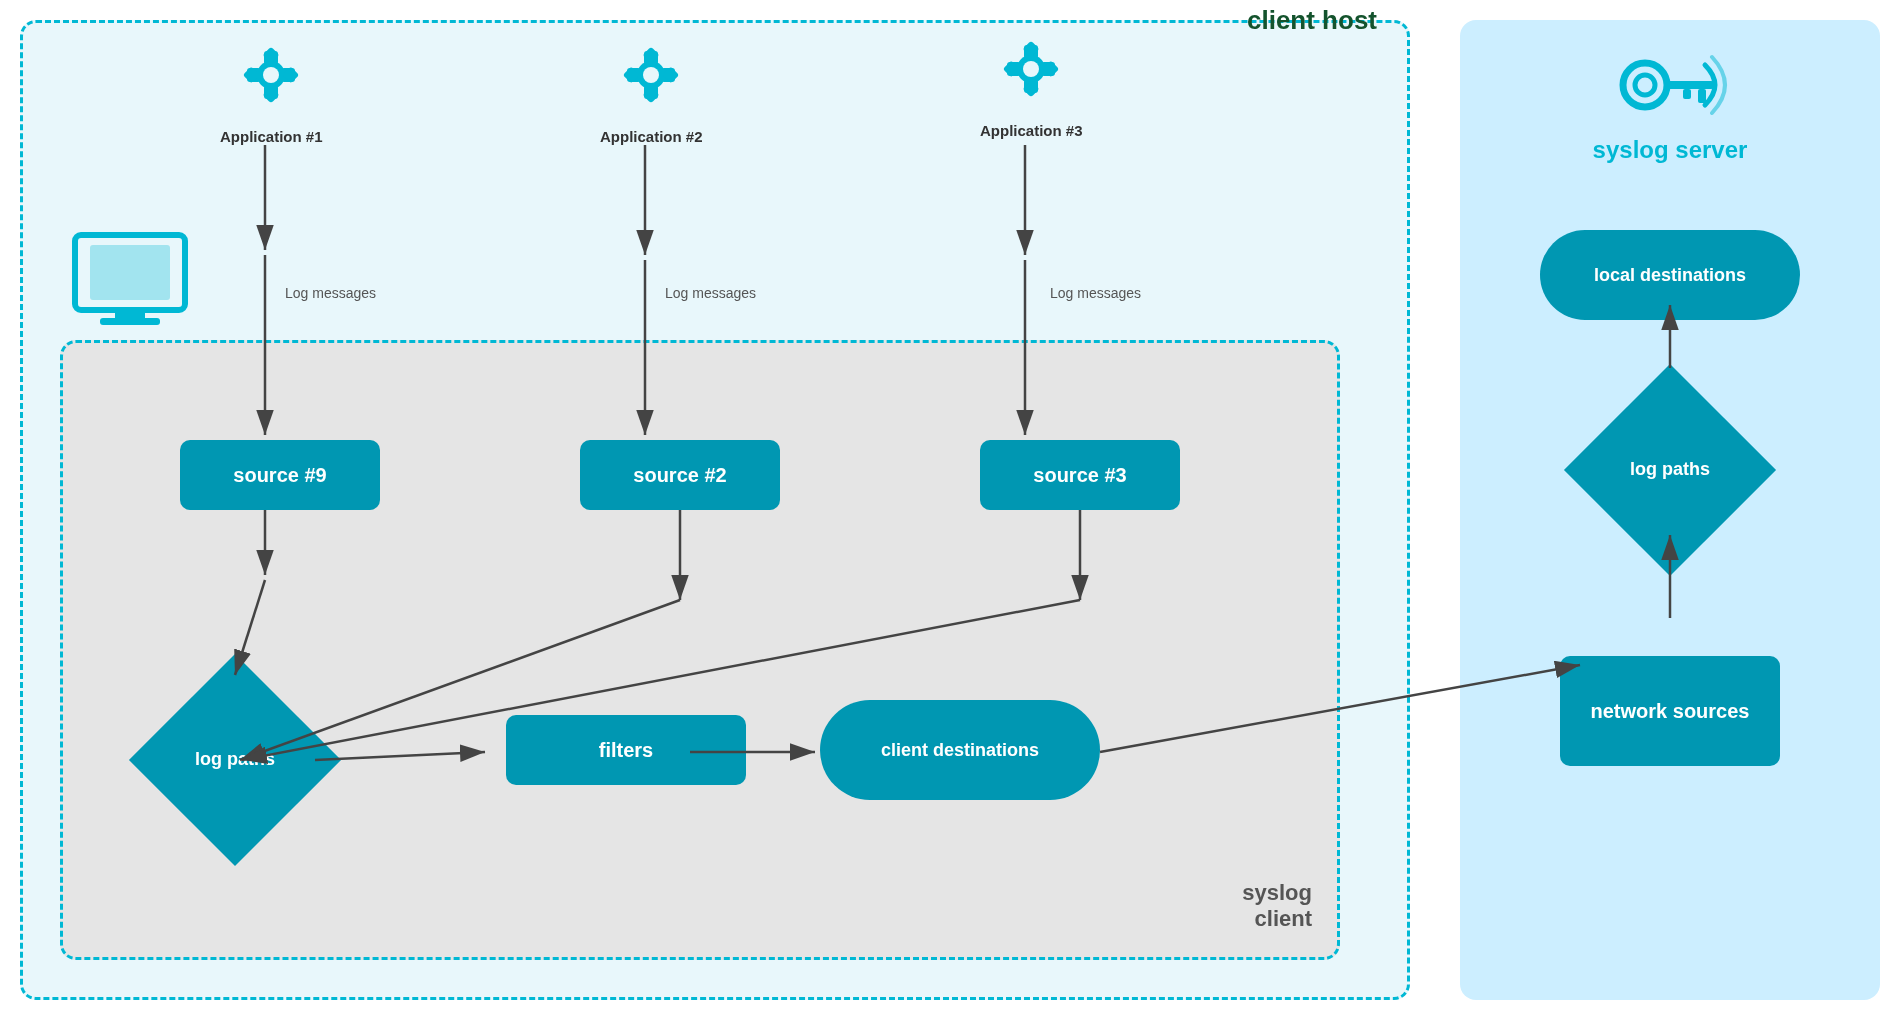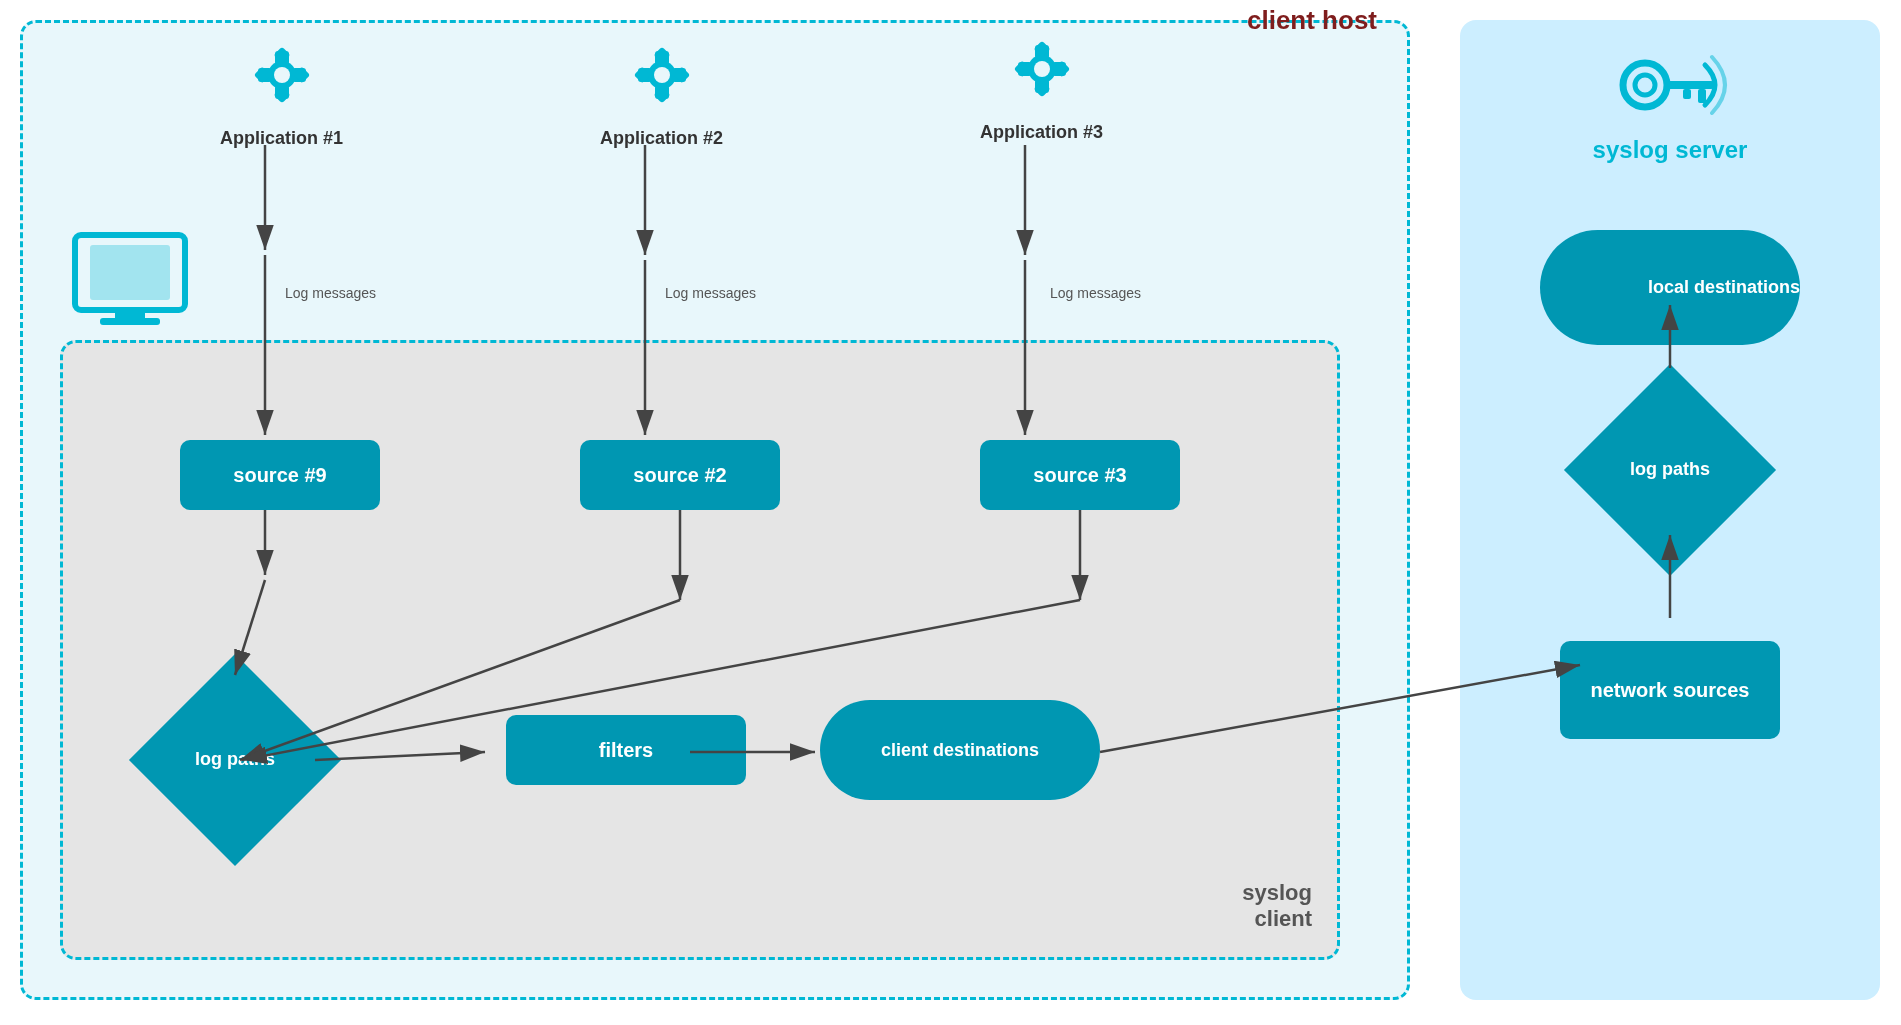--- a/index.html
+++ b/index.html
@@ -27,21 +27,21 @@
       border: 3px dashed #00b8d4;
       border-radius: 16px;
       background: #e8f7fb;
     }
     .client-host-label {
       position: absolute;
       top: -18px;
       right: 30px;
       font-size: 26px;
       font-weight: bold;
-      color: #7f1d1d;
+      color: #14532d;
       background: transparent;
     }
     
     .syslog-server-box {
       position: absolute;
       right: 20px;
       top: 20px;
       width: 460px;
       height: 980px;
       background: #cceeff;
@@ -91,21 +91,21 @@
       position: absolute;
       display: flex;
       flex-direction: column;
       align-items: center;
     }
     .gear-icon {
       width: 90px;
       height: 90px;
     }
     .app-label {
-      font-size: 18px;
+      font-size: 15px;
       font-weight: bold;
       color: #333;
       margin-top: 8px;
       white-space: nowrap;
     }
     
     .source-box {
       position: absolute;
       background: #0097b2;
       border-radius: 10px;
@@ -215,31 +215,31 @@
       <circle cx="35" cy="40" r="10" fill="none" stroke="#00b8d4" stroke-width="5"></circle>
       <rect x="55" y="36" width="50" height="8" rx="4" fill="#00b8d4"></rect>
       <rect x="88" y="44" width="8" height="14" rx="2" fill="#00b8d4"></rect>
       <rect x="73" y="44" width="8" height="10" rx="2" fill="#00b8d4"></rect>
 
       <path d="M 95 20 Q 115 40 95 60" stroke="#00b8d4" stroke-width="5" fill="none" stroke-linecap="round"></path>
       <path d="M 102 12 Q 128 40 102 68" stroke="#00b8d4" stroke-width="4" fill="none" stroke-linecap="round" opacity="0.5"></path>
     </svg>
     <span class="syslog-server-label">syslog server</span>
 
-    <div class="ellipse-box" style="left:50%; transform:translateX(-50%); top:210px; width:260px; height:115px;justify-content:flex-end;">
+    <div class="ellipse-box" style="left:50%; transform:translateX(-50%); top:210px; width:260px; height:90px;">
       <span>local
 destinations</span>
     </div>
 
     <div class="diamond-wrap" style="left:50%; transform:translateX(-50%); top:370px; width:160px; height:160px;">
       <div class="diamond"></div>
       <span class="diamond-label">log paths</span>
     </div>
 
-    <div class="network-sources-box" style="left:50%; transform:translateX(-50%); top:621px; width:220px; height:98px; border-radius:10px;justify-content:center;">
+    <div class="network-sources-box" style="left:50%; transform:translateX(-50%); top:636px; width:220px; height:110px; border-radius:10px;justify-content:center;">
       <span>network
 sources</span>
     </div>
   </div>
 
   <svg class="monitor-icon" style="position:absolute; left:70px; top:230px;" viewBox="0 0 120 100" width="120" height="100">
     <rect x="5" y="5" width="110" height="75" rx="6" ry="6" fill="none" stroke="#00b8d4" stroke-width="6"></rect>
     <rect x="20" y="15" width="80" height="55" rx="3" fill="#00b8d4" opacity="0.3"></rect>
     <rect x="45" y="80" width="30" height="8" fill="#00b8d4"></rect>
     <rect x="30" y="88" width="60" height="7" rx="3" fill="#00b8d4"></rect>

